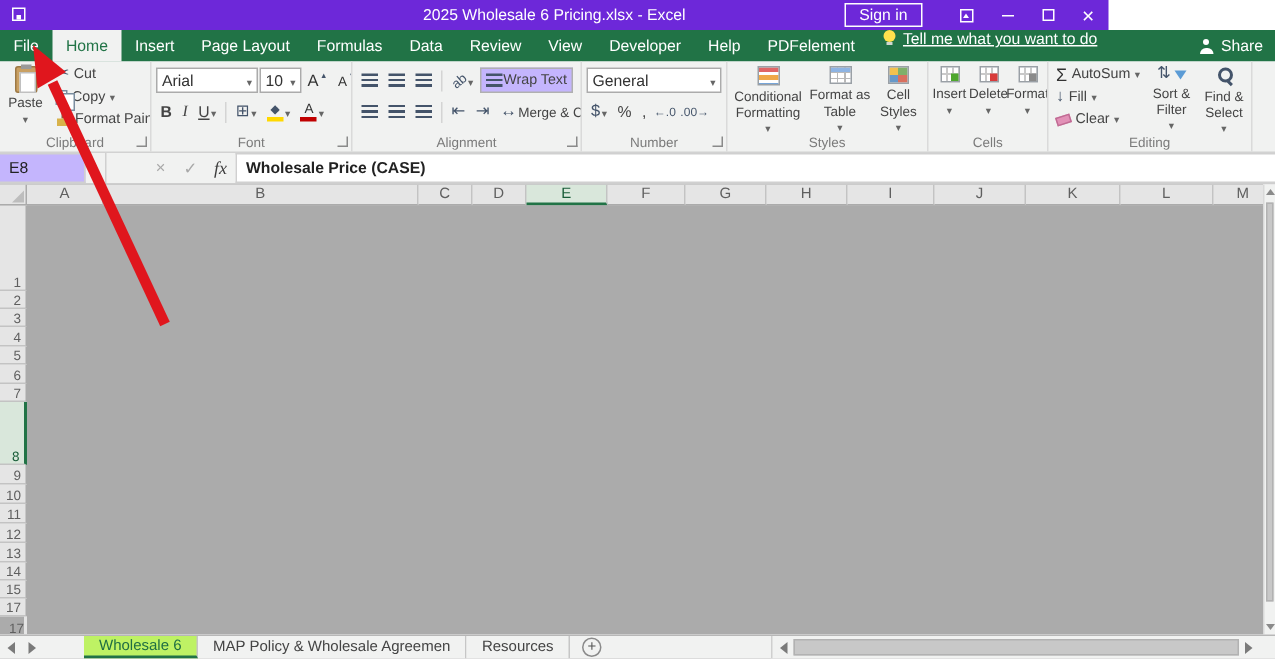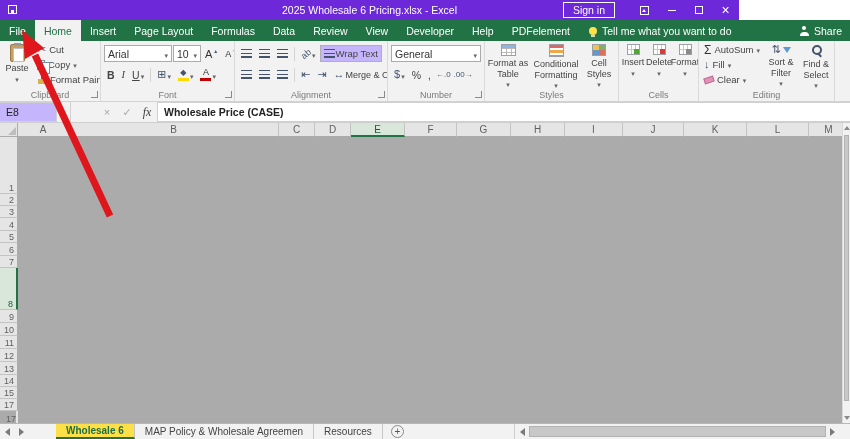--- a/index.html
+++ b/index.html
@@ -19,21 +19,21 @@
 .ic-ribopt::after{content:"";position:absolute;left:1px;top:2px;border-left:2px solid transparent;border-right:2px solid transparent;border-bottom:3px solid #fff;}
 .ic-min{width:8px;height:1px;background:#fff;}
 .ic-max{width:8px;height:8px;border:1px solid #fff;}
 .ic-close::before{content:"×";font-size:14px;line-height:1;}
 
 
 .tabbar{position:absolute;top:20px;left:0;width:850px;height:21px;background:#217346;display:flex;align-items:stretch;}
 .tabs{display:flex;align-items:stretch;}
 .rtab{display:flex;align-items:center;padding:0 9px;font-size:10.5px;color:#fff;}
 .rtab.active{background:#f1f2f1;color:#217346;}
-.tellme{display:flex;align-items:center;margin-left:10px;color:#fff;font-size:10.5px;gap:5px;}
+.tellme{display:flex;align-items:flex-start;margin-left:10px;color:#fff;font-size:10.5px;gap:5px;text-decoration:underline;}
 .ic-bulb{width:8px;height:8px;border-radius:50%;background:#ffe14d;display:inline-block;position:relative;}
 .ic-bulb::after{content:"";position:absolute;left:2px;bottom:-2px;width:4px;height:2px;background:#cfd8cf;}
 .share{position:absolute;right:8px;top:0;height:21px;display:flex;align-items:center;gap:5px;color:#fff;font-size:10.5px;}
 .ic-person{width:9px;height:10px;position:relative;display:inline-block;}
 .ic-person::before{content:"";position:absolute;top:0;left:2px;width:4px;height:4px;border-radius:50%;background:#fff;}
 .ic-person::after{content:"";position:absolute;bottom:0;left:0;width:9px;height:4px;border-radius:4px 4px 0 0;background:#fff;}
 
 
 .ribbon{position:absolute;top:41px;left:0;width:850px;height:61px;background:#f1f2f1;border-bottom:1px solid #d2d2d2;display:flex;align-items:stretch;}
 .group{position:relative;border-right:1px solid #dadada;padding:1px 1px 13px 1px;flex:none;overflow:hidden;}
@@ -122,21 +122,21 @@
 .vthumb{position:absolute;top:12px;left:1px;width:5px;height:266px;background:#c8c8c8;border:1px solid #b2b2b2;}
 
 
 .sheetbar{position:absolute;top:423px;left:0;width:850px;height:16px;background:#f1f2f1;border-top:1px solid #b7b7b7;display:flex;align-items:stretch;}
 .navbtn{width:14px;display:flex;align-items:center;justify-content:center;}
 .tri{width:0;height:0;display:inline-block;}
 .tri.l{border-top:4px solid transparent;border-bottom:4px solid transparent;border-right:5px solid #7a7a7a;}
 .tri.r{border-top:4px solid transparent;border-bottom:4px solid transparent;border-left:5px solid #7a7a7a;}
 .sheettabs{display:flex;align-items:stretch;margin-left:28px;}
 .sheettab{display:flex;align-items:center;padding:0 10px;font-size:10px;color:#444;border-right:1px solid #c6c6c6;background:#f1f2f1;white-space:nowrap;}
-.sheettab.active{background:#fde047;color:#1f6e43;font-weight:bold;border-bottom:2px solid #217346;}
+.sheettab.active{background:#bef264;color:#1f6e43;font-weight:normal;border-bottom:2px solid #217346;}
 .addsheet{width:13px;height:13px;border:1px solid #8a8a8a;border-radius:50%;margin-left:8px;align-self:center;display:flex;align-items:center;justify-content:center;color:#555;font-size:10px;line-height:1;}
 .addsheet::before{content:"+";}
 .hscroll{margin-left:auto;display:flex;align-items:center;width:336px;border-left:1px solid #cfcfcf;background:#f1f2f1;padding:0 1px;}
 .harr{width:13px;height:15px;display:flex;align-items:center;justify-content:center;}
 .hthumb{height:11px;width:297px;background:#c8c8c8;border:1px solid #b2b2b2;}
 
 
 .red-arrow{position:absolute;top:0;left:0;z-index:99;pointer-events:none;}
 </style>
 </head>
@@ -330,28 +330,28 @@
       <div class="sbtn">,</div>
       <div class="sbtn tinytxt">←.0</div>
       <div class="sbtn tinytxt">.00→</div>
     </div>
     <span class="g-label">Number</span>
     <span class="launcher"></span>
   </div>
 
   <div class="group" style="width:134px">
     <div class="g-body">
+      <div class="bigbtn" style="width:52px">
+        <span class="ic-cond"></span>
+        <span class="lbl2">Conditional Formatting</span>
+        <span class="caret"></span>
+      </div>
       <div class="bigbtn" style="width:44px">
         <span class="ic-ftable"></span>
         <span class="lbl2">Format as Table</span>
-        <span class="caret"></span>
-      </div>
-      <div class="bigbtn" style="width:52px">
-        <span class="ic-cond"></span>
-        <span class="lbl2">Conditional Formatting</span>
         <span class="caret"></span>
       </div>
       <div class="bigbtn" style="width:34px">
         <span class="ic-cstyles"></span>
         <span class="lbl2">Cell Styles</span>
         <span class="caret"></span>
       </div>
     </div>
     <span class="g-label">Styles</span>
   </div>

